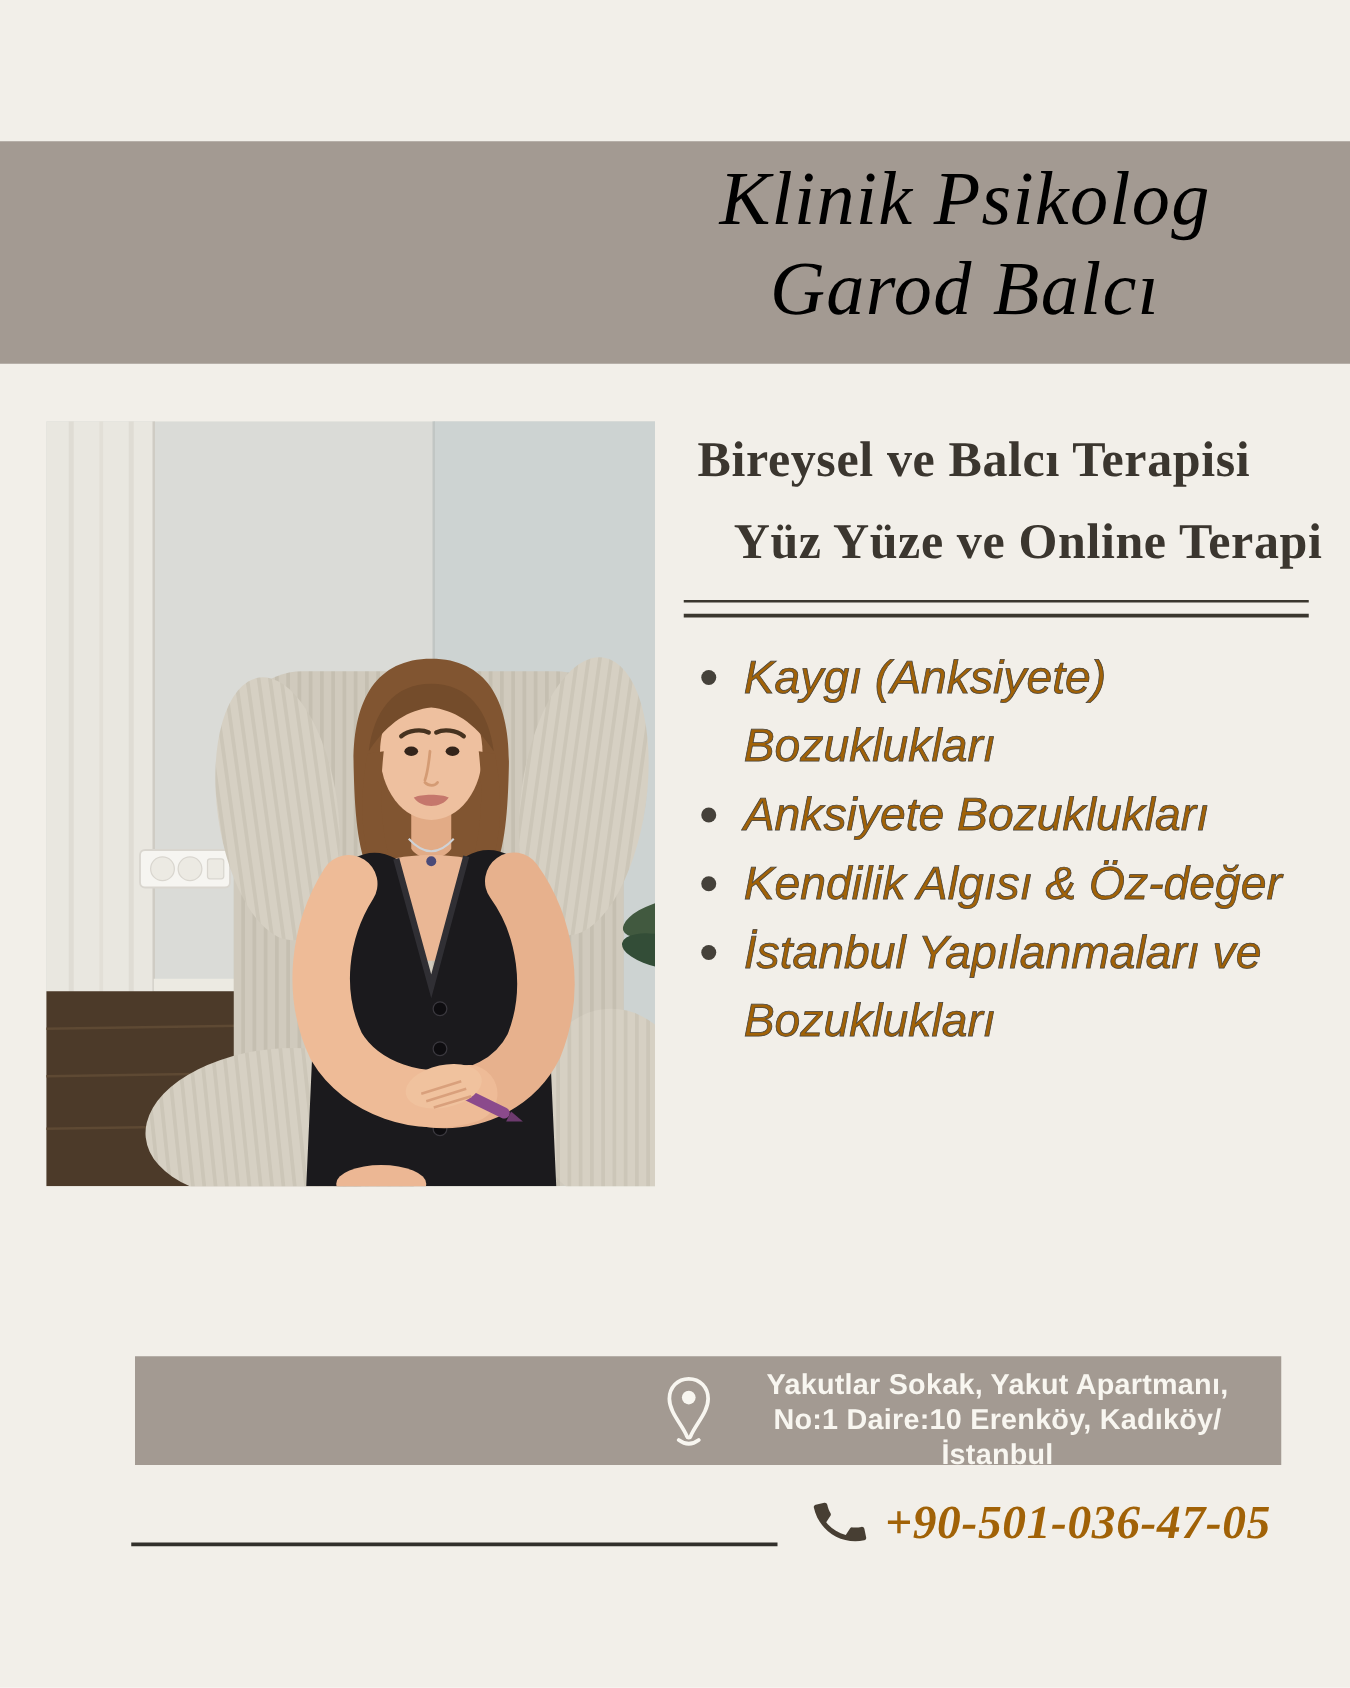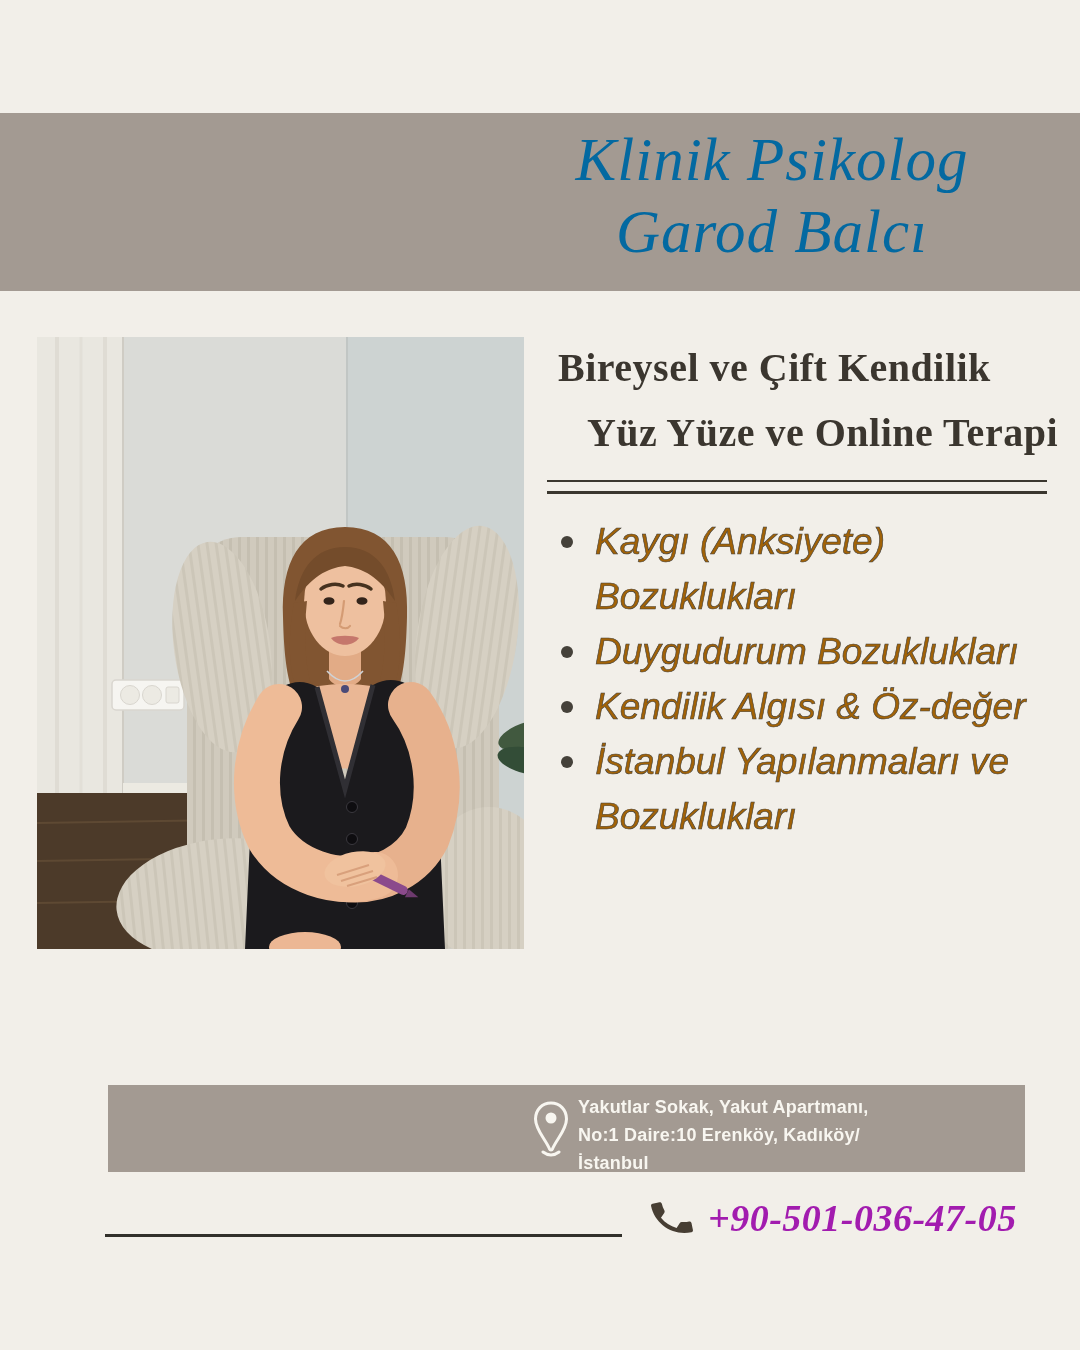--- a/index.html
+++ b/index.html
@@ -7,21 +7,21 @@
     position:relative;width:1080px;height:1350px;overflow:hidden;
     background:#f2efe9;font-family:"Liberation Sans",sans-serif;
   }
   
   .header-band{
     position:absolute;left:0;top:113px;width:1080px;height:178px;
     background:#a39a92;
   }
   .page-title{
     position:absolute;left:492px;top:124px;width:560px;
-    text-align:center;color:#0369a1;
+    text-align:center;color:#000000;
     font-family:"Liberation Serif",serif;font-style:italic;font-weight:400;
     font-size:61px;line-height:72px;letter-spacing:1px;
   }
   
   .photo-wrap{position:absolute;left:37px;top:337px;width:487px;height:612px;}
   .photo-wrap svg{display:block;}
   
   .intro-heading{
     position:absolute;left:558px;width:500px;
     font-family:"Liberation Serif",serif;font-weight:700;
@@ -44,32 +44,32 @@
     border-radius:50%;background:#45413a;
   }
   
   .address-band{
     position:absolute;left:108px;top:1085px;width:917px;height:87px;
     background:#a39a92;
   }
   .pin-icon{position:absolute;left:424px;top:15px;}
   .address-text{
     position:absolute;left:470px;top:8px;width:440px;
-    color:#f8f6f0;font-weight:700;font-size:18px;line-height:28px;
-    letter-spacing:0.2px;white-space:pre-line;
+    color:#f8f6f0;font-weight:700;font-size:23px;line-height:28px;
+    letter-spacing:0.2px;white-space:pre-line;text-align:center;
   }
   
   .phone-line{
     position:absolute;left:105px;top:1234px;width:517px;height:3px;background:#32302b;
   }
   .phone-icon{position:absolute;left:648px;top:1192px;}
   .phone-number{
     position:absolute;left:708px;top:1196px;width:340px;
     font-family:"Liberation Serif","DejaVu Serif",serif;
-    font-style:italic;font-weight:700;font-size:38px;color:#a21caf;
+    font-style:italic;font-weight:700;font-size:38px;color:#a16207;
     letter-spacing:0.5px;white-space:nowrap;
   }
 </style>
 </head>
 <body>
 
 <div class="canvas">
 
   <div class="header-band"></div>
   <h1 class="page-title" style="margin:0;">
@@ -168,29 +168,29 @@
         </g>
 
         <g>
           <ellipse cx="488" cy="398" rx="28" ry="12" fill="#41593f" transform="rotate(-20 488 398)"></ellipse>
           <ellipse cx="492" cy="424" rx="32" ry="13" fill="#334d37" transform="rotate(12 492 424)"></ellipse>
         </g>
       </g>
     </svg>
   </div>
 
-  <div class="intro-heading intro-1">Bireysel ve Çift Kendilik</div>
+  <div class="intro-heading intro-1">Bireysel ve Balcı Terapisi</div>
   <div class="intro-heading intro-2">Yüz Yüze ve Online Terapi</div>
   <div class="divider divider-top"></div>
   <div class="divider divider-bottom"></div>
 
   <ul class="services">
       <li class="service-item">Kaygı (Anksiyete)
 Bozuklukları</li>
-      <li class="service-item">Duygudurum Bozuklukları</li>
+      <li class="service-item">Anksiyete Bozuklukları</li>
       <li class="service-item">Kendilik Algısı &amp; Öz-değer</li>
       <li class="service-item">İstanbul Yapılanmaları ve
 Bozuklukları</li>
     </ul>
 
   <div class="address-band">
     <svg class="pin-icon" width="38" height="58" viewBox="0 0 38 58">
       <path d="M19 3 C10 3 3.5 10 3.5 19 C3.5 30 14 40 17.5 49 C18 50.4 20 50.4 20.5 49 C24 40 34.5 30 34.5 19 C34.5 10 28 3 19 3 Z" fill="none" stroke="#f8f6f0" stroke-width="3"></path>
       <circle cx="19" cy="18" r="5.5" fill="#f8f6f0"></circle>
       <path d="M11 52 Q19 58 27 52" fill="none" stroke="#f8f6f0" stroke-width="3" stroke-linecap="round"></path>

